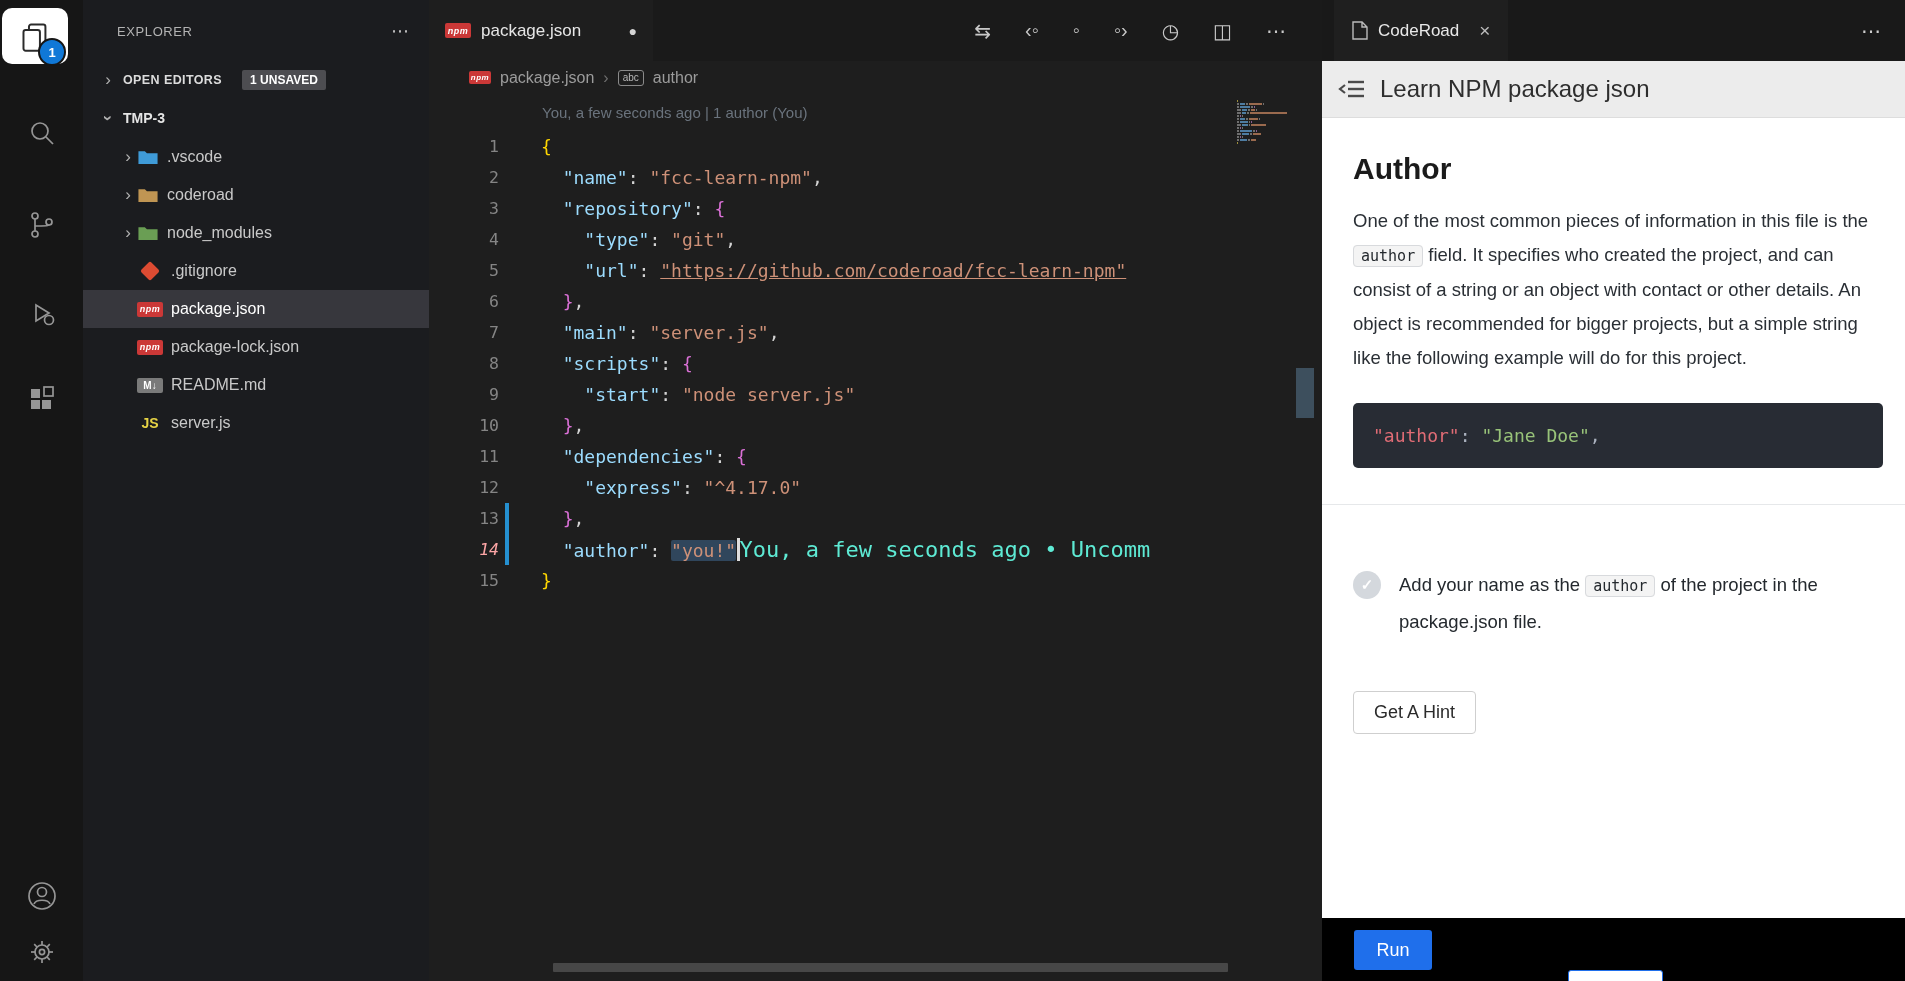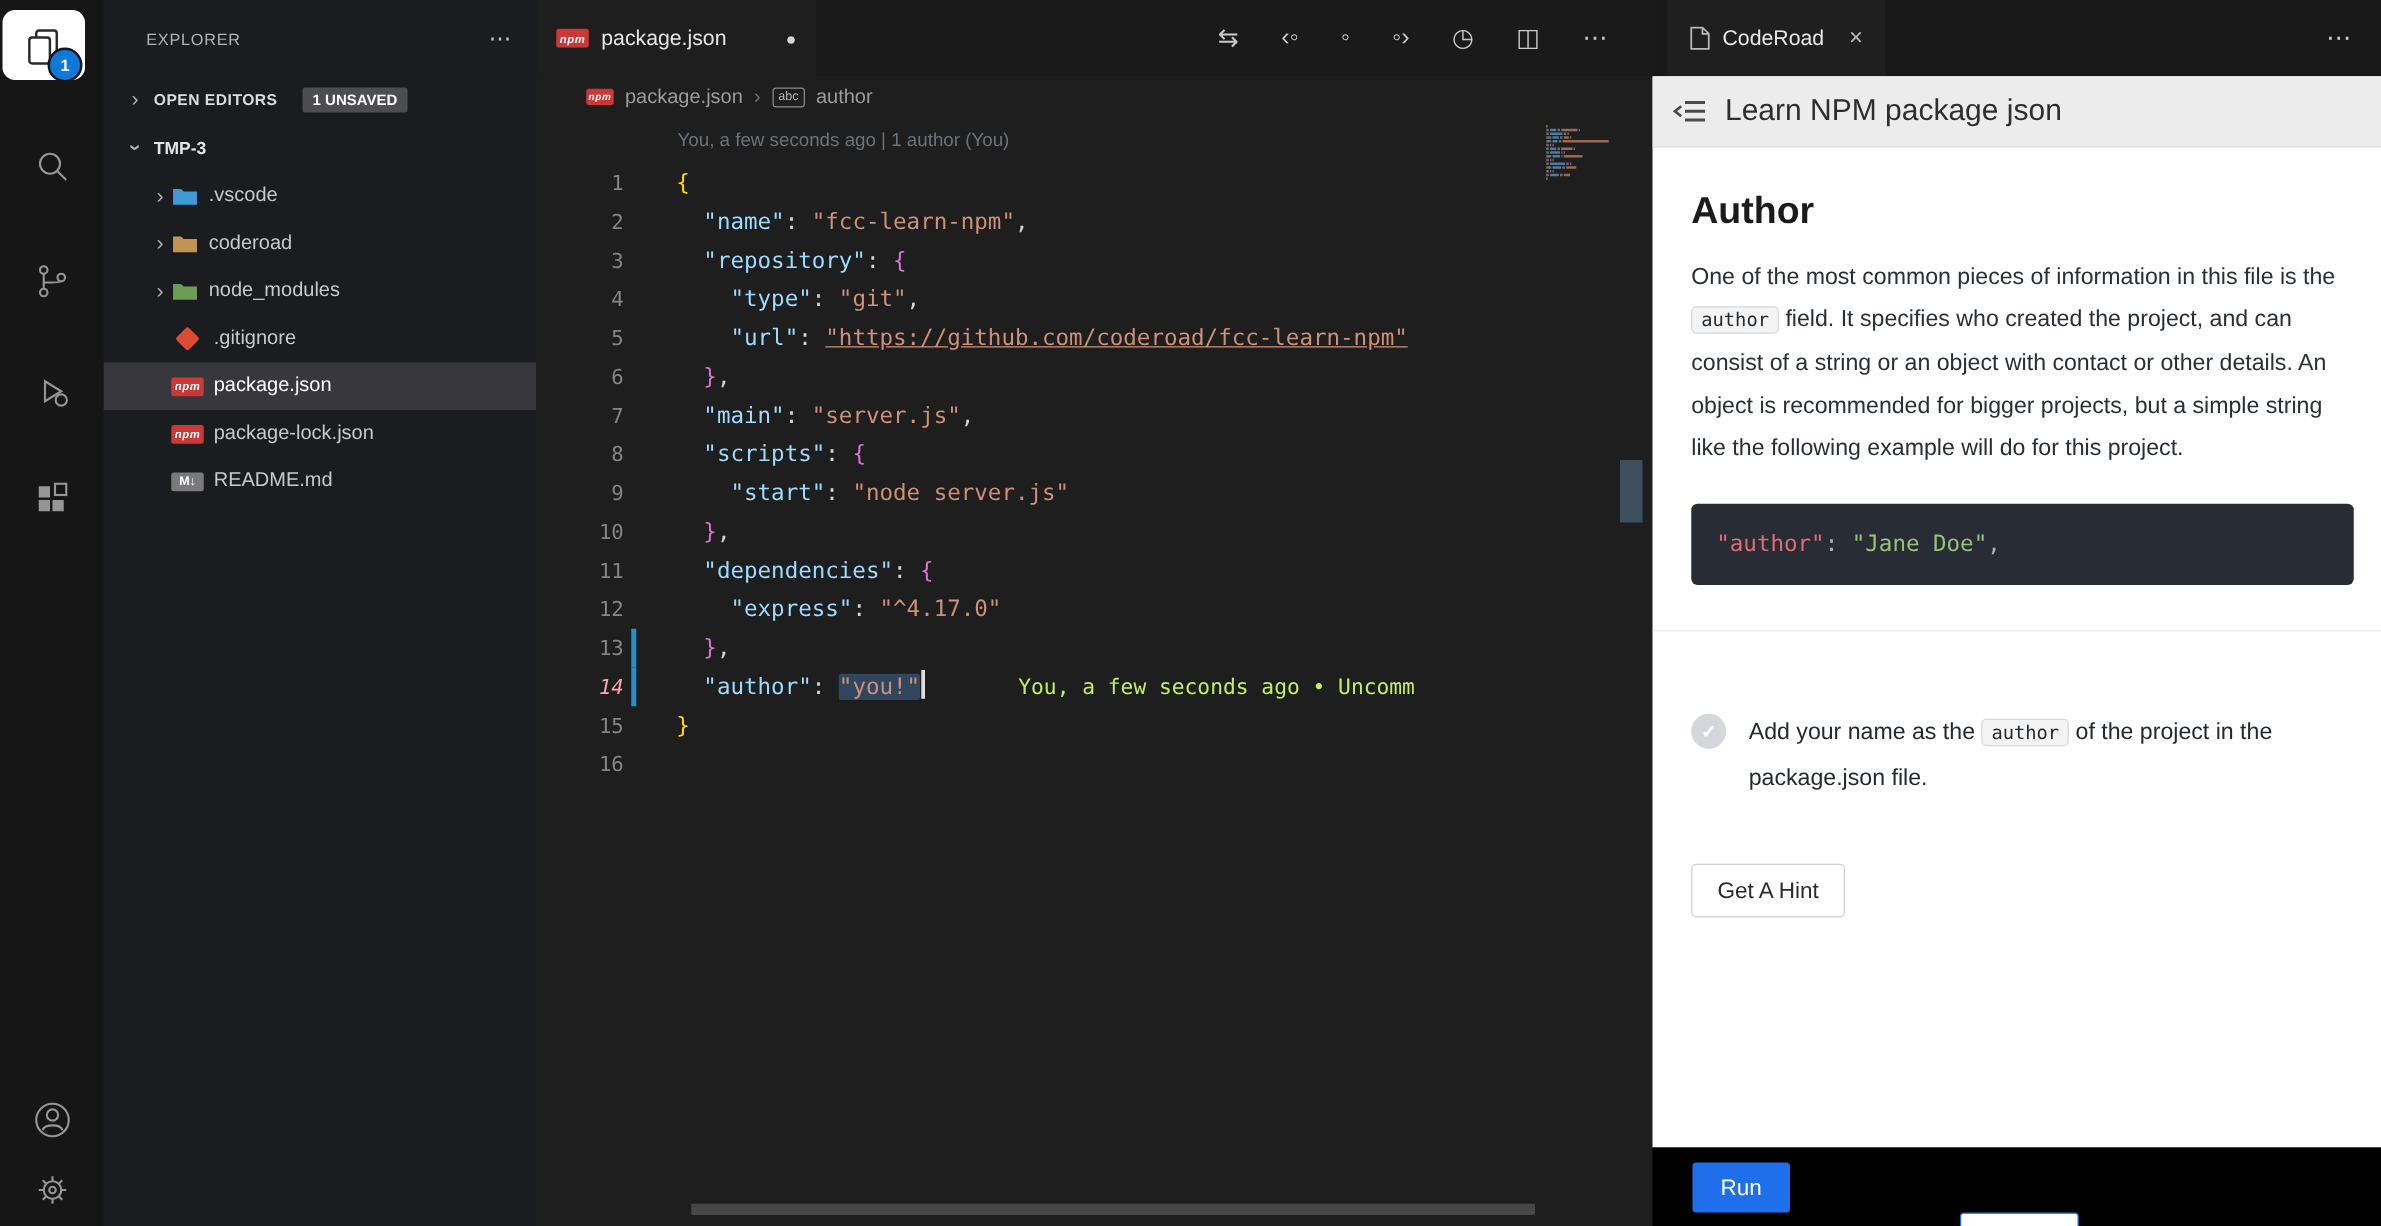--- a/index.html
+++ b/index.html
@@ -52,21 +52,21 @@
   .modbar{position:absolute;left:76px;top:0;width:4px;height:31px;background:#2590d0;}
   .ctext{padding-left:42px;}
   .lenstext{padding-left:76px;color:#8f8f8f;font-size:15px;font-family:"DejaVu Sans Mono",monospace;}
   .tk-p{color:#d4d4d4;}
   .tk-k{color:#9cdcfe;}
   .tk-s{color:#ce9178;}
   .tk-b1{color:#ffd700;}
   .tk-b2{color:#da70d6;}
   .tk-link{color:#ce9178;text-decoration:underline;}
   .tk-hl{color:#ce9178;background:rgba(60,96,133,.6);border-radius:2px;}
-  .tk-ghost{color:#bef264;margin-left:75px;font-size:17px;}
+  .tk-ghost{color:#5eead4;font-size:22px;}
   .tk-cursor{display:inline-block;width:2.5px;height:23px;background:#dddddd;vertical-align:-4px;margin-left:1px;}
   .minimap{position:absolute;left:808px;top:100px;width:56px;}
   .mmrow{height:3px;white-space:nowrap;}
   .mmrow span{display:inline-block;height:2px;margin-right:1px;vertical-align:top;}
   .ovr-marker{position:absolute;left:867px;top:368px;width:18px;height:50px;background:rgba(100,140,170,.45);}
   .hscroll{position:absolute;left:124px;top:963px;width:675px;height:9px;background:#474747;border-radius:1px;cursor:pointer;}
 
   
   .rightgroup{position:absolute;left:1322px;top:0;width:583px;height:981px;background:#141414;}
   .tabbar2{position:absolute;top:0;left:0;width:583px;height:61px;background:#191919;display:flex;align-items:center;}
@@ -216,20 +216,25 @@
         <div class="trow">
           <span class="chev"></span>
           <span class="ficon npmic">npm</span>
           <span class="fname">package-lock.json</span>
         </div>
         <div class="trow">
           <span class="chev"></span>
           <span class="ficon mdic">M↓</span>
           <span class="fname">README.md</span>
         </div>
+        <div class="trow">
+          <span class="chev"></span>
+          <span class="ficon jsic">JS</span>
+          <span class="fname">server.js</span>
+        </div>
       </div>
   </div>
 
   <div class="editorgroup">
     <div class="tabbar">
       <div class="tab">
         <span class="npmic">npm</span>
         <span class="tab-title">package.json</span>
         <span class="tab-dot">●</span>
       </div>
@@ -260,21 +265,20 @@
         <div class="crow"><span class="gut">6</span><span class="ctext"><span class="tk-p">  </span><span class="tk-b2">}</span><span class="tk-p">,</span></span></div>
         <div class="crow"><span class="gut">7</span><span class="ctext"><span class="tk-p">  </span><span class="tk-k">"main"</span><span class="tk-p">: </span><span class="tk-s">"server.js"</span><span class="tk-p">,</span></span></div>
         <div class="crow"><span class="gut">8</span><span class="ctext"><span class="tk-p">  </span><span class="tk-k">"scripts"</span><span class="tk-p">: </span><span class="tk-b2">{</span></span></div>
         <div class="crow"><span class="gut">9</span><span class="ctext"><span class="tk-p">    </span><span class="tk-k">"start"</span><span class="tk-p">: </span><span class="tk-s">"node server.js"</span></span></div>
         <div class="crow"><span class="gut">10</span><span class="ctext"><span class="tk-p">  </span><span class="tk-b2">}</span><span class="tk-p">,</span></span></div>
         <div class="crow"><span class="gut">11</span><span class="ctext"><span class="tk-p">  </span><span class="tk-k">"dependencies"</span><span class="tk-p">: </span><span class="tk-b2">{</span></span></div>
         <div class="crow"><span class="gut">12</span><span class="ctext"><span class="tk-p">    </span><span class="tk-k">"express"</span><span class="tk-p">: </span><span class="tk-s">"^4.17.0"</span></span></div>
         <div class="crow"><span class="gut">13</span><span class="modbar"></span><span class="ctext"><span class="tk-p">  </span><span class="tk-b2">}</span><span class="tk-p">,</span></span></div>
         <div class="crow"><span class="gut active">14</span><span class="modbar"></span><span class="ctext"><span class="tk-p">  </span><span class="tk-k">"author"</span><span class="tk-p">: </span><span class="tk-hl">"you!"</span><span class="tk-cursor"></span><span class="tk-ghost">You, a few seconds ago • Uncomm</span></span></div>
         <div class="crow"><span class="gut">15</span><span class="ctext"><span class="tk-b1">}</span></span></div>
-        <div class="crow"><span class="gut">16</span><span class="ctext"></span></div>
       </div>
     <div id="minimap" class="minimap">
         <div class="mmrow"><span style="width: 1px; background: rgb(154, 140, 58);"></span></div>
         <div class="mmrow"><span style="width: 1.76px; background: rgb(111, 111, 111);"></span><span style="width: 5.28px; background: rgb(78, 124, 161);"></span><span style="width: 1.76px; background: rgb(111, 111, 111);"></span><span style="width: 13.2px; background: rgb(154, 106, 78);"></span><span style="width: 1px; background: rgb(111, 111, 111);"></span></div>
         <div class="mmrow"><span style="width: 1.76px; background: rgb(111, 111, 111);"></span><span style="width: 10.56px; background: rgb(78, 124, 161);"></span><span style="width: 1.76px; background: rgb(111, 111, 111);"></span><span style="width: 1px; background: rgb(138, 95, 146);"></span></div>
         <div class="mmrow"><span style="width: 3.52px; background: rgb(111, 111, 111);"></span><span style="width: 5.28px; background: rgb(78, 124, 161);"></span><span style="width: 1.76px; background: rgb(111, 111, 111);"></span><span style="width: 4.4px; background: rgb(154, 106, 78);"></span><span style="width: 1px; background: rgb(111, 111, 111);"></span></div>
         <div class="mmrow"><span style="width: 3.52px; background: rgb(111, 111, 111);"></span><span style="width: 4.4px; background: rgb(78, 124, 161);"></span><span style="width: 1.76px; background: rgb(111, 111, 111);"></span><span style="width: 37.84px; background: rgb(154, 106, 78);"></span></div>
         <div class="mmrow"><span style="width: 1.76px; background: rgb(111, 111, 111);"></span><span style="width: 1px; background: rgb(138, 95, 146);"></span><span style="width: 1px; background: rgb(111, 111, 111);"></span></div>
         <div class="mmrow"><span style="width: 1.76px; background: rgb(111, 111, 111);"></span><span style="width: 5.28px; background: rgb(78, 124, 161);"></span><span style="width: 1.76px; background: rgb(111, 111, 111);"></span><span style="width: 9.68px; background: rgb(154, 106, 78);"></span><span style="width: 1px; background: rgb(111, 111, 111);"></span></div>
         <div class="mmrow"><span style="width: 1.76px; background: rgb(111, 111, 111);"></span><span style="width: 7.92px; background: rgb(78, 124, 161);"></span><span style="width: 1.76px; background: rgb(111, 111, 111);"></span><span style="width: 1px; background: rgb(138, 95, 146);"></span></div>

